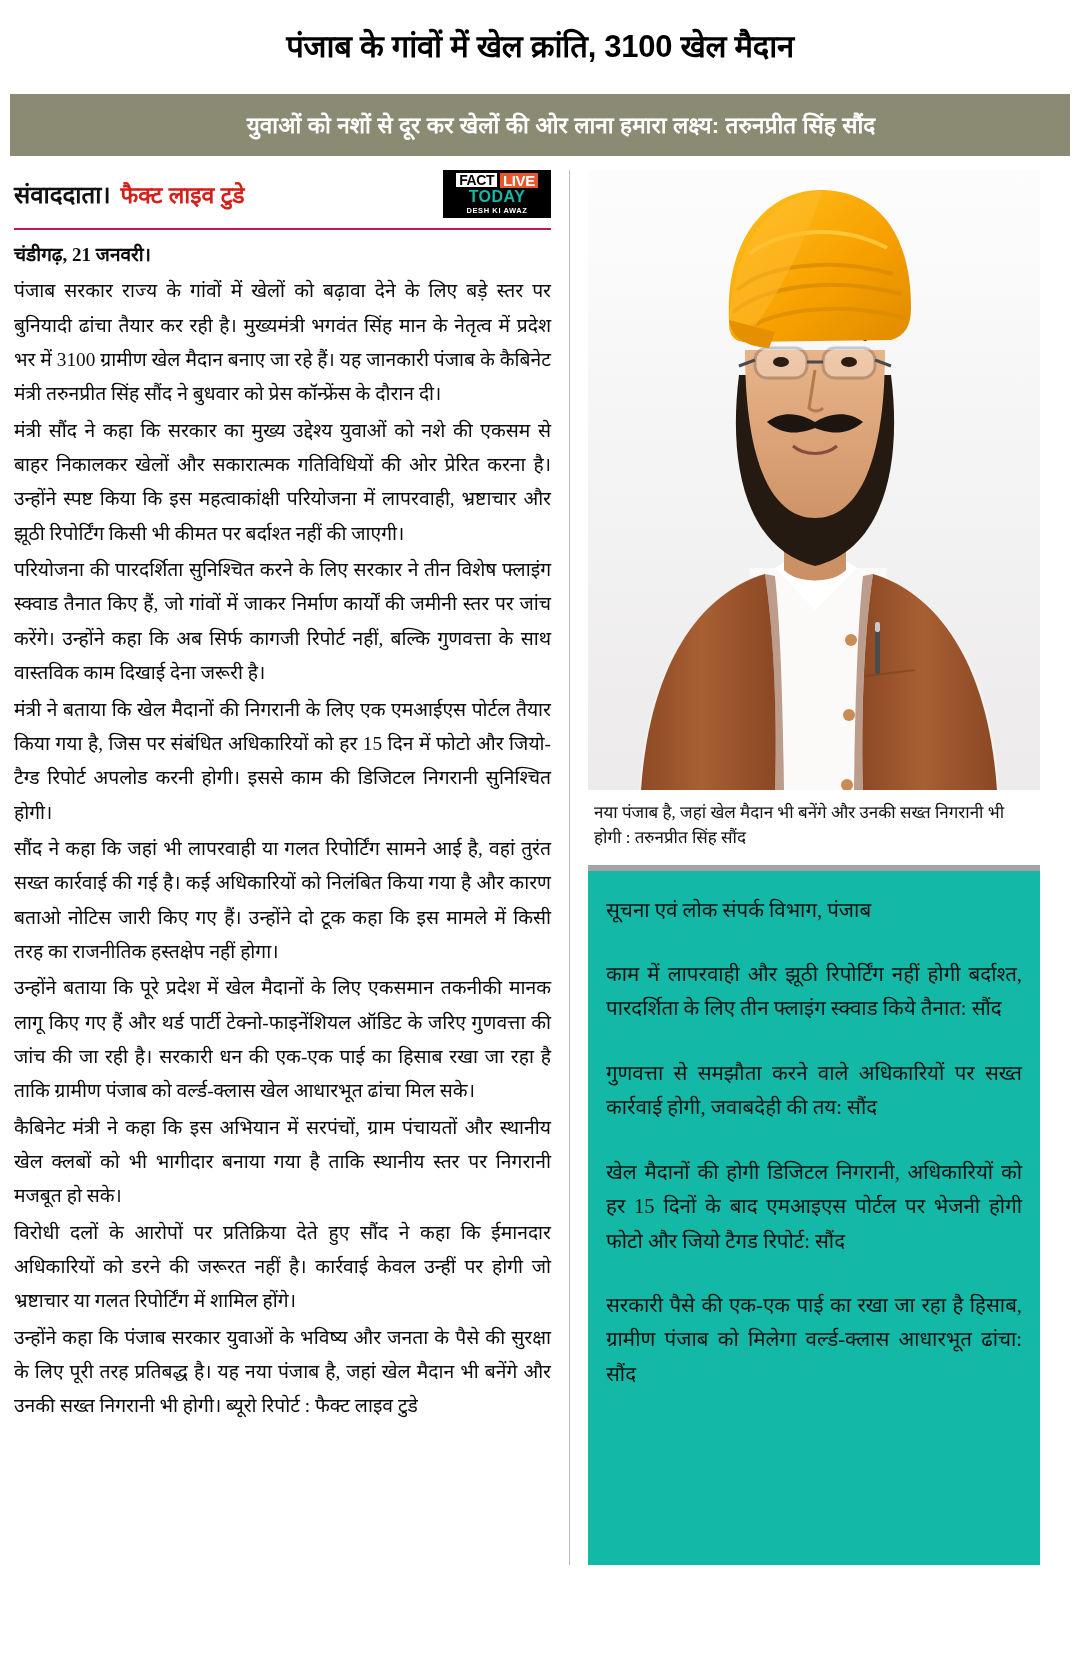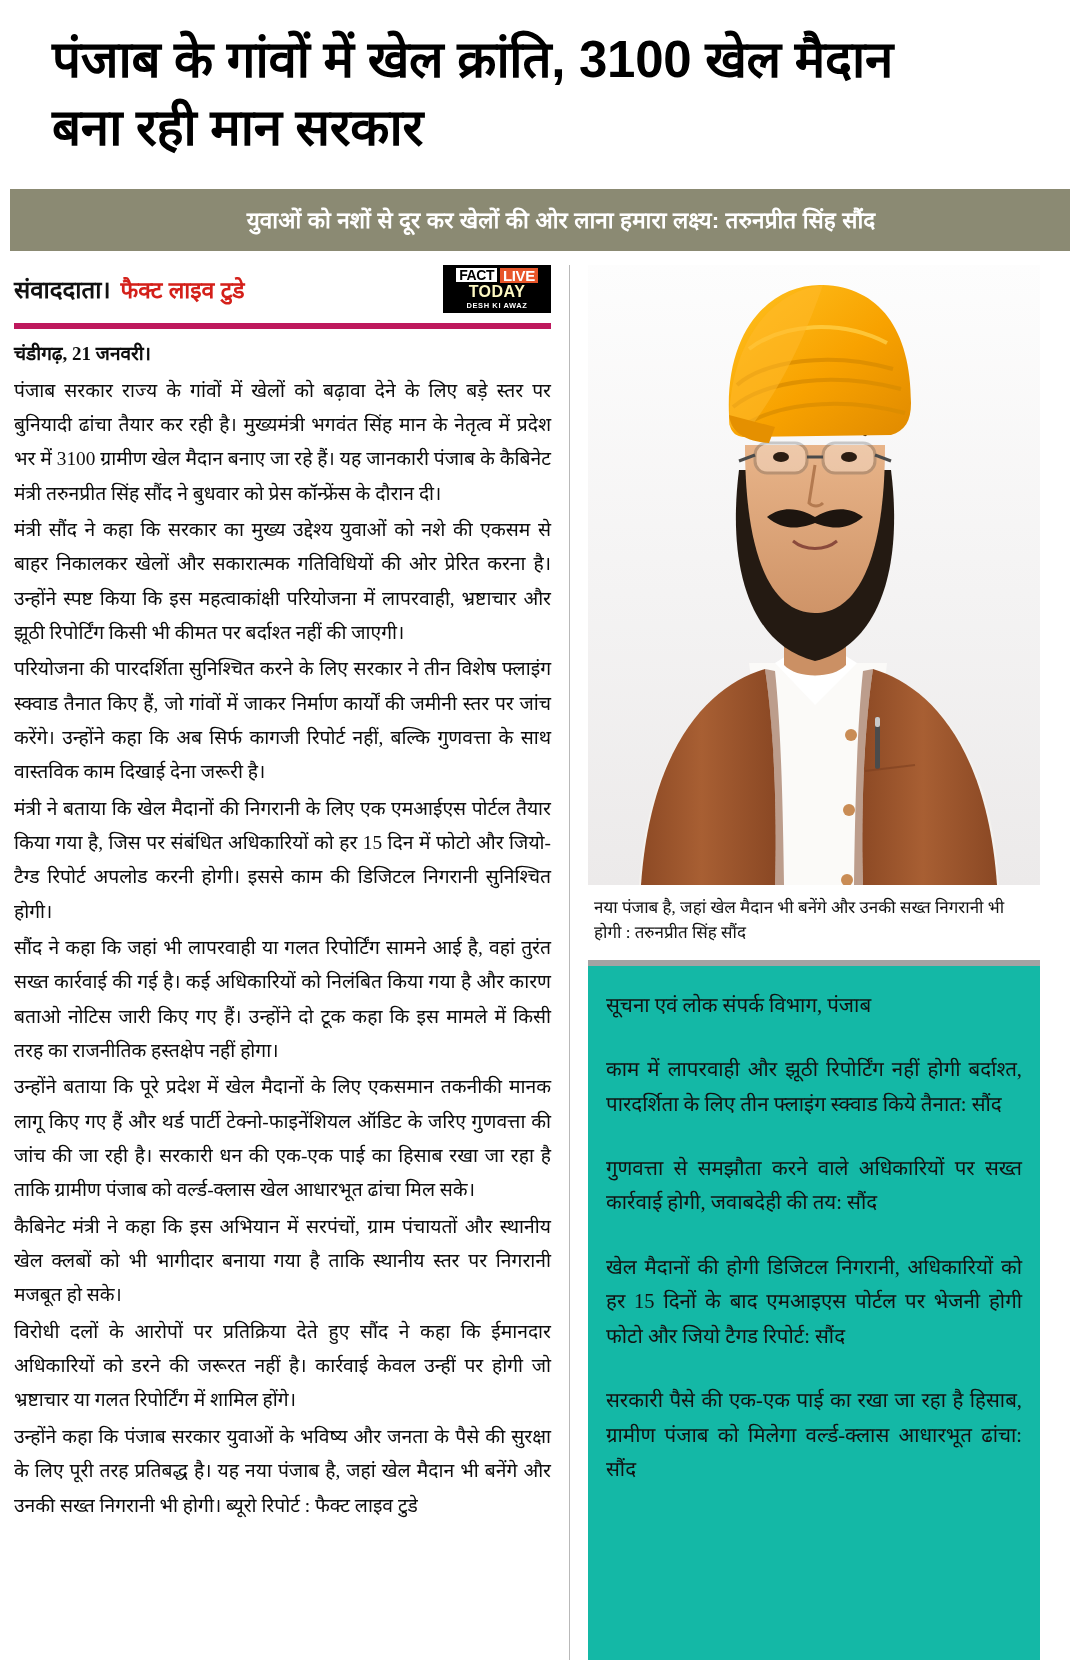--- a/index.html
+++ b/index.html
@@ -13,24 +13,24 @@
     overflow: hidden;
   }
   .page {
     width: 1080px;
     height: 1673px;
     position: relative;
     padding: 0;
   }
   
   .headline {
-    text-align: left;
-    font-family: "Liberation Sans", sans-serif;
-    font-weight: bold;
-    font-size: 51px;
+    text-align: center;
+    font-family: "Liberation Sans", sans-serif;
+    font-weight: bold;
+    font-size: 31px;
     line-height: 1.34;
     letter-spacing: -0.3px;
     color: #000;
     padding: 26px 52px 10px 52px;
   }
   .headline .l2 { display: block; }
   
   .subbanner {
     margin: 16px 10px 0 10px;
     background: #8b8a73;
@@ -62,21 +62,21 @@
   .col-right {
     width: 470px;
     padding-left: 18px;
   }
   
   .byline-row {
     display: flex;
     align-items: center;
     gap: 10px;
     padding-bottom: 10px;
-    border-bottom: 6px solid #be185d;
+    border-bottom: 2px solid #be185d;
   }
   .byline-main {
     font-family: "Liberation Sans", sans-serif;
     font-size: 24px;
     font-weight: bold;
     color: #111;
     white-space: nowrap;
   }
   .byline-red {
     font-family: "Liberation Sans", sans-serif;
@@ -111,21 +111,21 @@
   .logo-live {
     background: #e8562a;
     color: #ffffff;
     font-family: "Liberation Sans", sans-serif;
     font-weight: bold;
     font-size: 15px;
     padding: 0 3px;
     letter-spacing: -0.4px;
   }
   .logo-today {
-    color: #fef9c3;
+    color: #14b8a6;
     font-family: "Liberation Sans", sans-serif;
     font-weight: bold;
     font-size: 16px;
     letter-spacing: 0.5px;
     margin-top: 1px;
   }
   .logo-tag {
     color: #ffffff;
     font-family: "Liberation Sans", sans-serif;
     font-weight: bold;
@@ -185,21 +185,20 @@
   }
   .sidebar-box p:last-child { margin-bottom: 0; }
 </style>
 </head>
 <body>
 
 <div class="page">
 
   <div class="headline">
     <span>पंजाब के गांवों में खेल क्रांति, 3100 खेल मैदान</span>
-    <span class="l2">बना रही मान सरकार</span>
   </div>
 
   <div class="subbanner">
     <span>युवाओं को नशों से दूर कर खेलों की ओर लाना हमारा लक्ष्य: तरुनप्रीत सिंह सौंद</span>
   </div>
 
   <div class="body-wrap">
 
     <div class="col-left">
 

